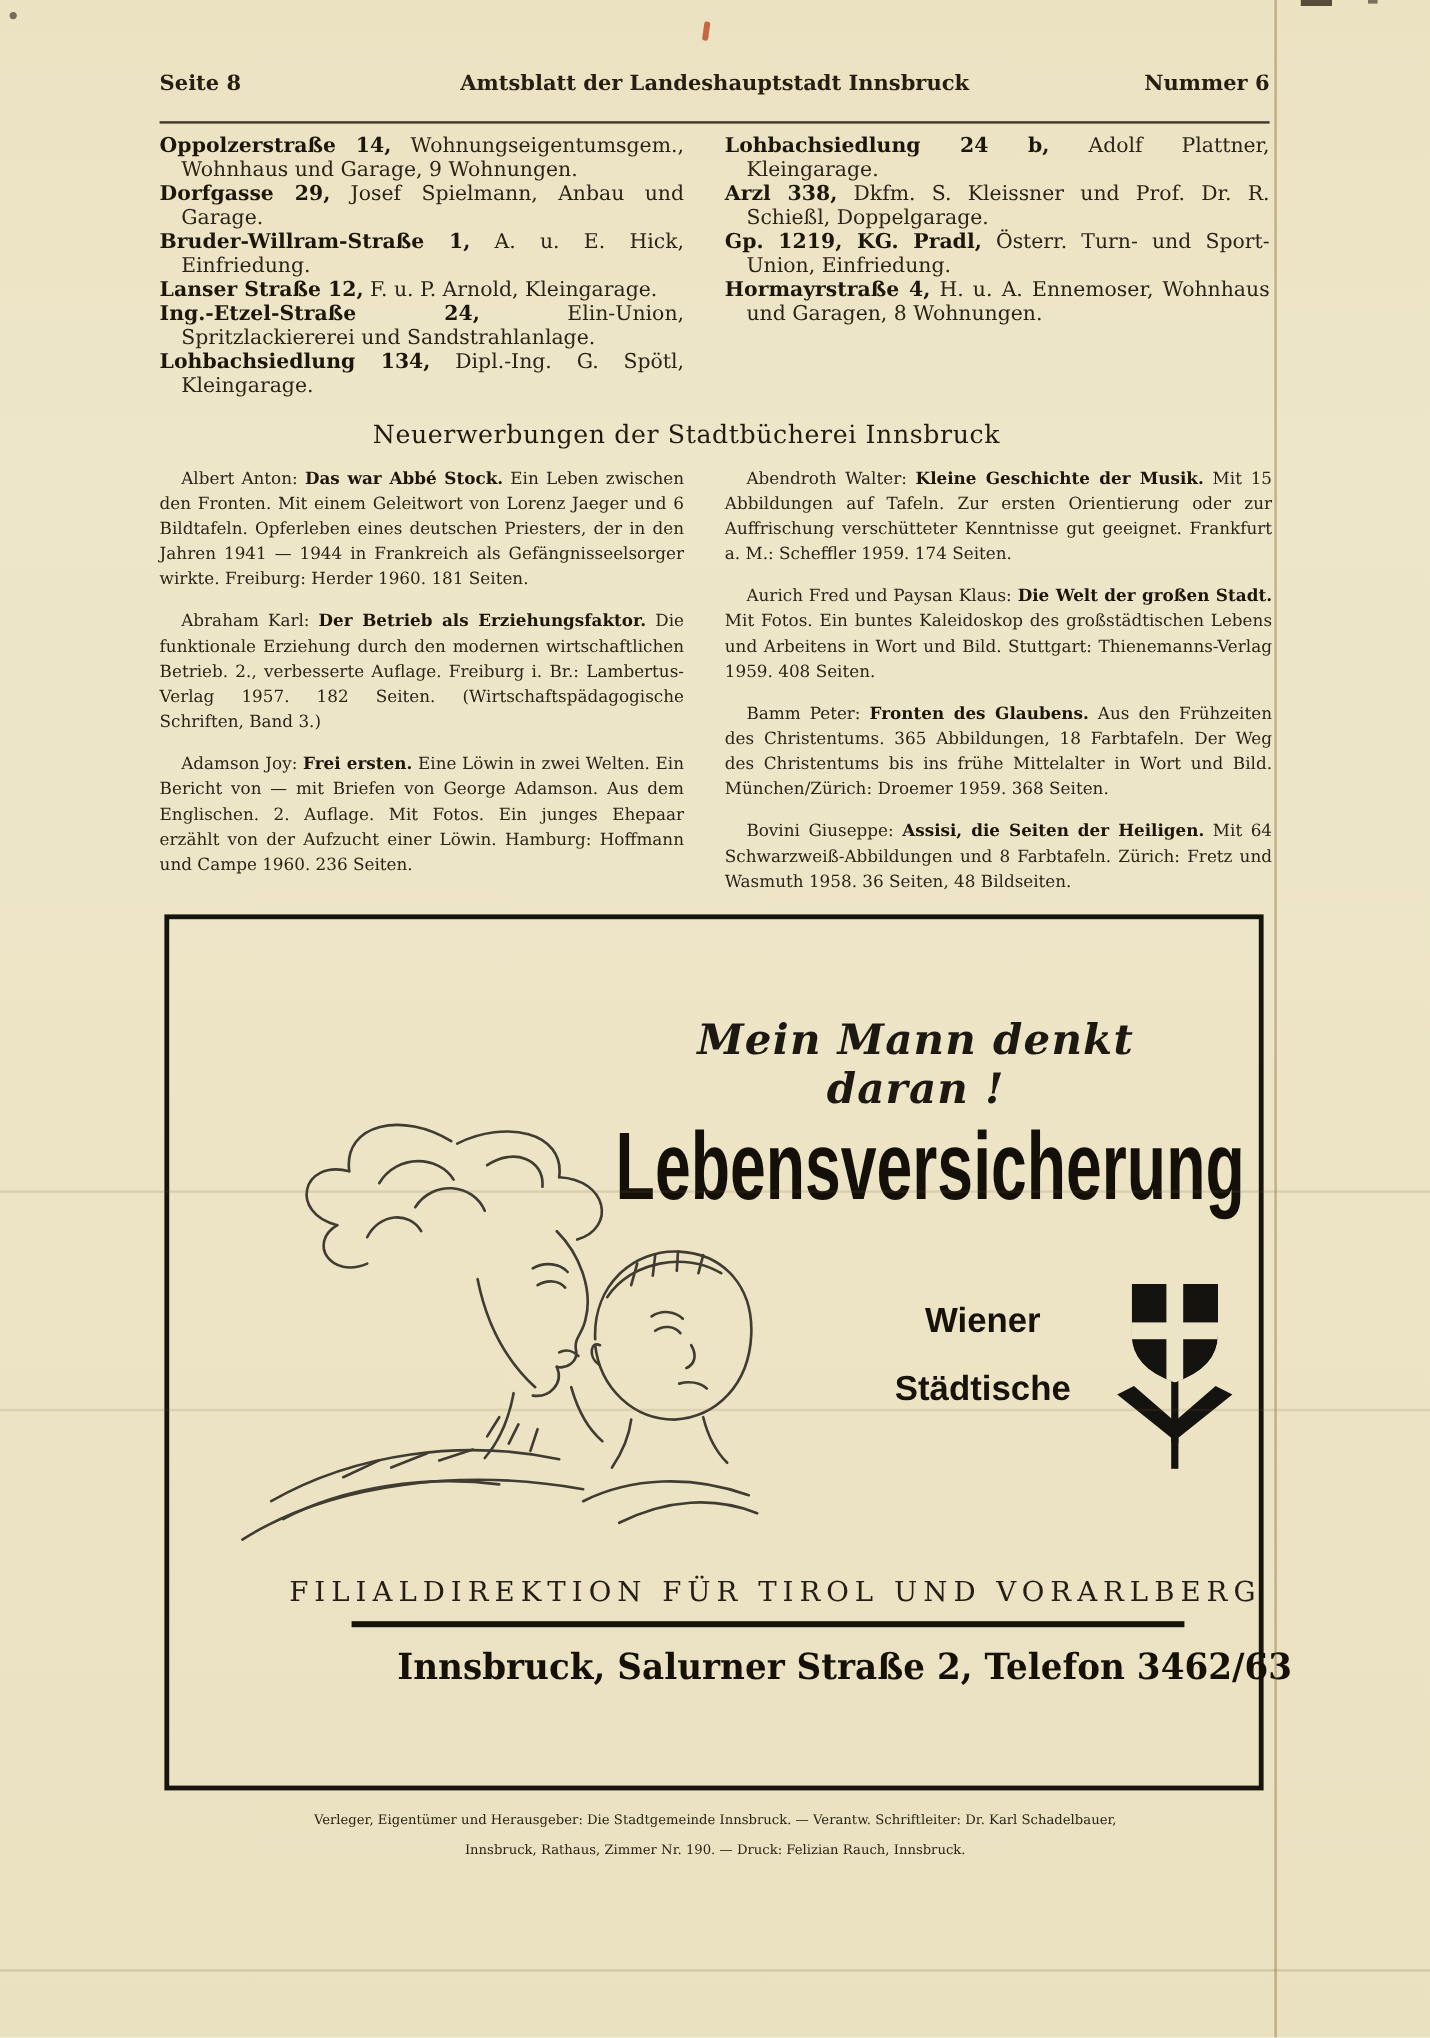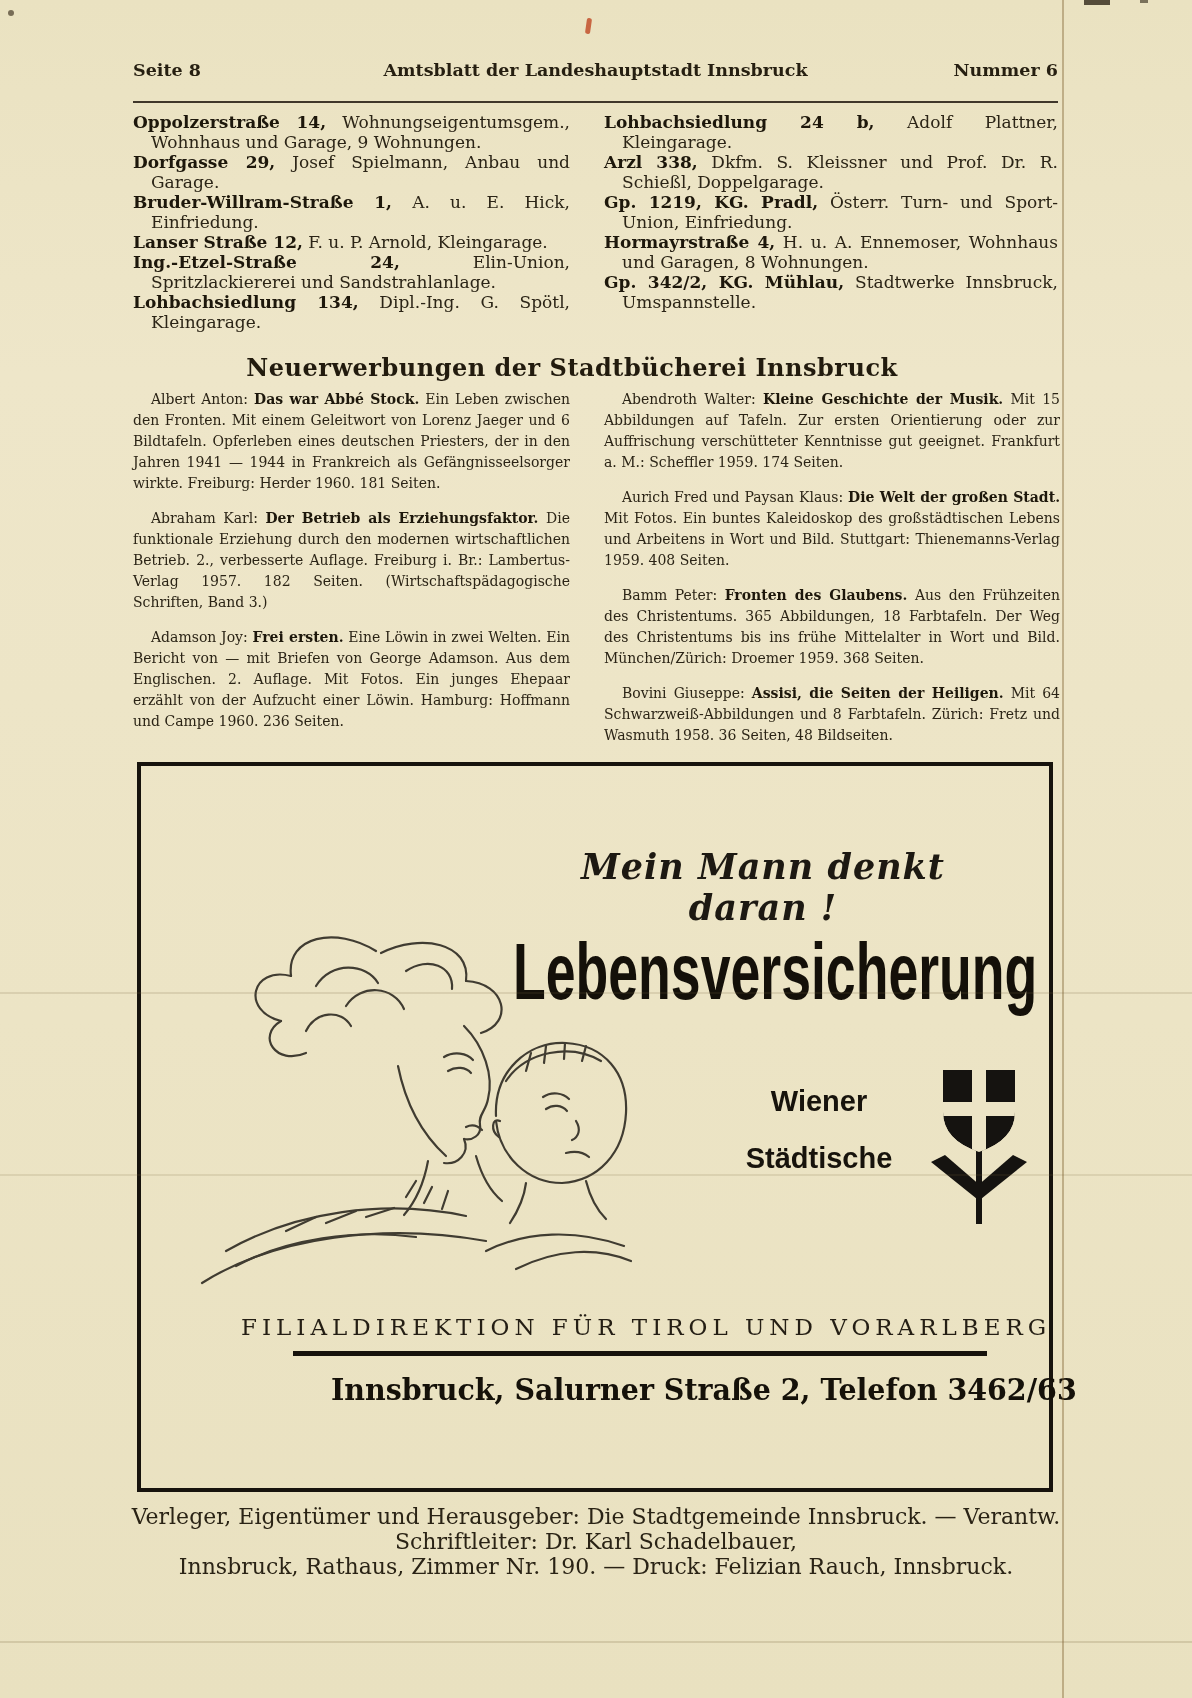--- a/index.html
+++ b/index.html
@@ -20,21 +20,21 @@
 
   
   .bcol{position:absolute;top:112px;font-size:17px;line-height:20px;text-align:justify;}
   .bcol.left{left:133px;width:437px;}
   .bcol.right{left:604px;width:454px;}
   .entry{margin:0;text-indent:-18px;padding-left:18px;}
   .entry b{font-weight:700;color:#1d170b;}
 
   
   .section-title{position:absolute;top:333px;left:0;width:1144px;text-align:center;
-       font-size:24px;font-weight:700;letter-spacing:.5px;color:#221b0e;}
+       font-size:21px;font-weight:400;letter-spacing:.5px;color:#221b0e;}
   .kcol{position:absolute;top:389px;font-size:14px;line-height:21px;text-align:justify;}
   .kcol.left{left:133px;width:437px;}
   .kcol.right{left:604px;width:456px;}
   .book{margin:0 0 14px;text-indent:18px;}
   .book b{font-weight:700;color:#1d170b;}
 
   
   .ad{position:absolute;left:137px;top:762px;width:908px;height:722px;border:4px solid #17130d;}
   .tagline{position:absolute;left:392px;top:80px;width:460px;text-align:center;
        font-style:italic;font-weight:600;font-size:35px;letter-spacing:1px;color:#1d1912;}
@@ -48,21 +48,21 @@
   .brand div{height:57px;line-height:50px;}
   .logo{position:absolute;left:788px;top:300px;}
   .direction{position:absolute;left:100px;top:548px;width:800px;text-align:center;white-space:nowrap;
        font-size:23px;letter-spacing:5px;color:#241e14;}
   .direction-rule{position:absolute;left:152px;top:585px;width:694px;height:5px;background:#16120c;}
   .address{position:absolute;left:190px;top:606px;white-space:nowrap;
        font-weight:700;font-size:30px;color:#151109;transform:scaleX(.95);transform-origin:left top;}
 
   
   .footer{position:absolute;top:1504px;left:60px;width:1072px;text-align:center;
-       font-size:22px;line-height:25px;color:#2a2315;}
+       font-size:11px;line-height:25px;color:#2a2315;}
 
   
   .edge-line{position:absolute;left:1062px;top:0;width:2px;height:1698px;background:rgba(125,95,45,.40);}
   .crease1{position:absolute;left:0;top:992px;width:1192px;height:2px;background:rgba(120,100,60,.16);}
   .crease2{position:absolute;left:0;top:1174px;width:1192px;height:2px;background:rgba(120,100,60,.14);}
   .crease3{position:absolute;left:0;top:1641px;width:1192px;height:2px;background:rgba(120,100,60,.20);}
   .red-mark{position:absolute;left:586px;top:18px;width:5px;height:16px;background:#c2502b;
        border-radius:2px;transform:rotate(8deg);opacity:.85;}
   .speck1{position:absolute;left:8px;top:10px;width:6px;height:6px;background:#463a28;border-radius:50%;opacity:.7;}
   .speck2{position:absolute;left:1084px;top:0;width:26px;height:5px;background:#2f2718;opacity:.8;}
@@ -87,21 +87,20 @@
     <p class="entry"><b>Lanser Straße 12,</b> <span>F. u. P. Arnold, Kleingarage.</span></p>
     <p class="entry"><b>Ing.-Etzel-Straße 24,</b> <span>Elin-Union, Spritzlackiererei und Sandstrahlanlage.</span></p>
     <p class="entry"><b>Lohbachsiedlung 134,</b> <span>Dipl.-Ing. G. Spötl, Kleingarage.</span></p>
   </div>
 
   <div class="bcol right">
     <p class="entry"><b>Lohbachsiedlung 24 b,</b> <span>Adolf Plattner, Kleingarage.</span></p>
     <p class="entry"><b>Arzl 338,</b> <span>Dkfm. S. Kleissner und Prof. Dr. R. Schießl, Doppelgarage.</span></p>
     <p class="entry"><b>Gp. 1219, KG. Pradl,</b> <span>Österr. Turn- und Sport-Union, Einfriedung.</span></p>
     <p class="entry"><b>Hormayrstraße 4,</b> <span>H. u. A. Ennemoser, Wohnhaus und Garagen, 8 Wohnungen.</span></p>
-    <p class="entry"><b>Gp. 342/2, KG. Mühlau,</b> <span>Stadtwerke Innsbruck, Umspannstelle.</span></p>
   </div>
 
   <h2 class="section-title">Neuerwerbungen der Stadtbücherei Innsbruck</h2>
 
   <div class="kcol left">
     <p class="book"><span>Albert Anton:</span> <b>Das war Abbé Stock.</b> <span>Ein Leben zwischen den Fronten. Mit einem Geleitwort von Lorenz Jaeger und 6 Bildtafeln. Opferleben eines deutschen Priesters, der in den Jahren 1941 — 1944 in Frankreich als Gefängnisseelsorger wirkte. Freiburg: Herder 1960. 181 Seiten.</span></p>
     <p class="book"><span>Abraham Karl:</span> <b>Der Betrieb als Erziehungsfaktor.</b> <span>Die funktionale Erziehung durch den modernen wirtschaftlichen Betrieb. 2., verbesserte Auflage. Freiburg i. Br.: Lambertus-Verlag 1957. 182 Seiten. (Wirtschaftspädagogische Schriften, Band 3.)</span></p>
     <p class="book"><span>Adamson Joy:</span> <b>Frei ersten.</b> <span>Eine Löwin in zwei Welten. Ein Bericht von — mit Briefen von George Adamson. Aus dem Englischen. 2. Auflage. Mit Fotos. Ein junges Ehepaar erzählt von der Aufzucht einer Löwin. Hamburg: Hoffmann und Campe 1960. 236 Seiten.</span></p>
   </div>
 

